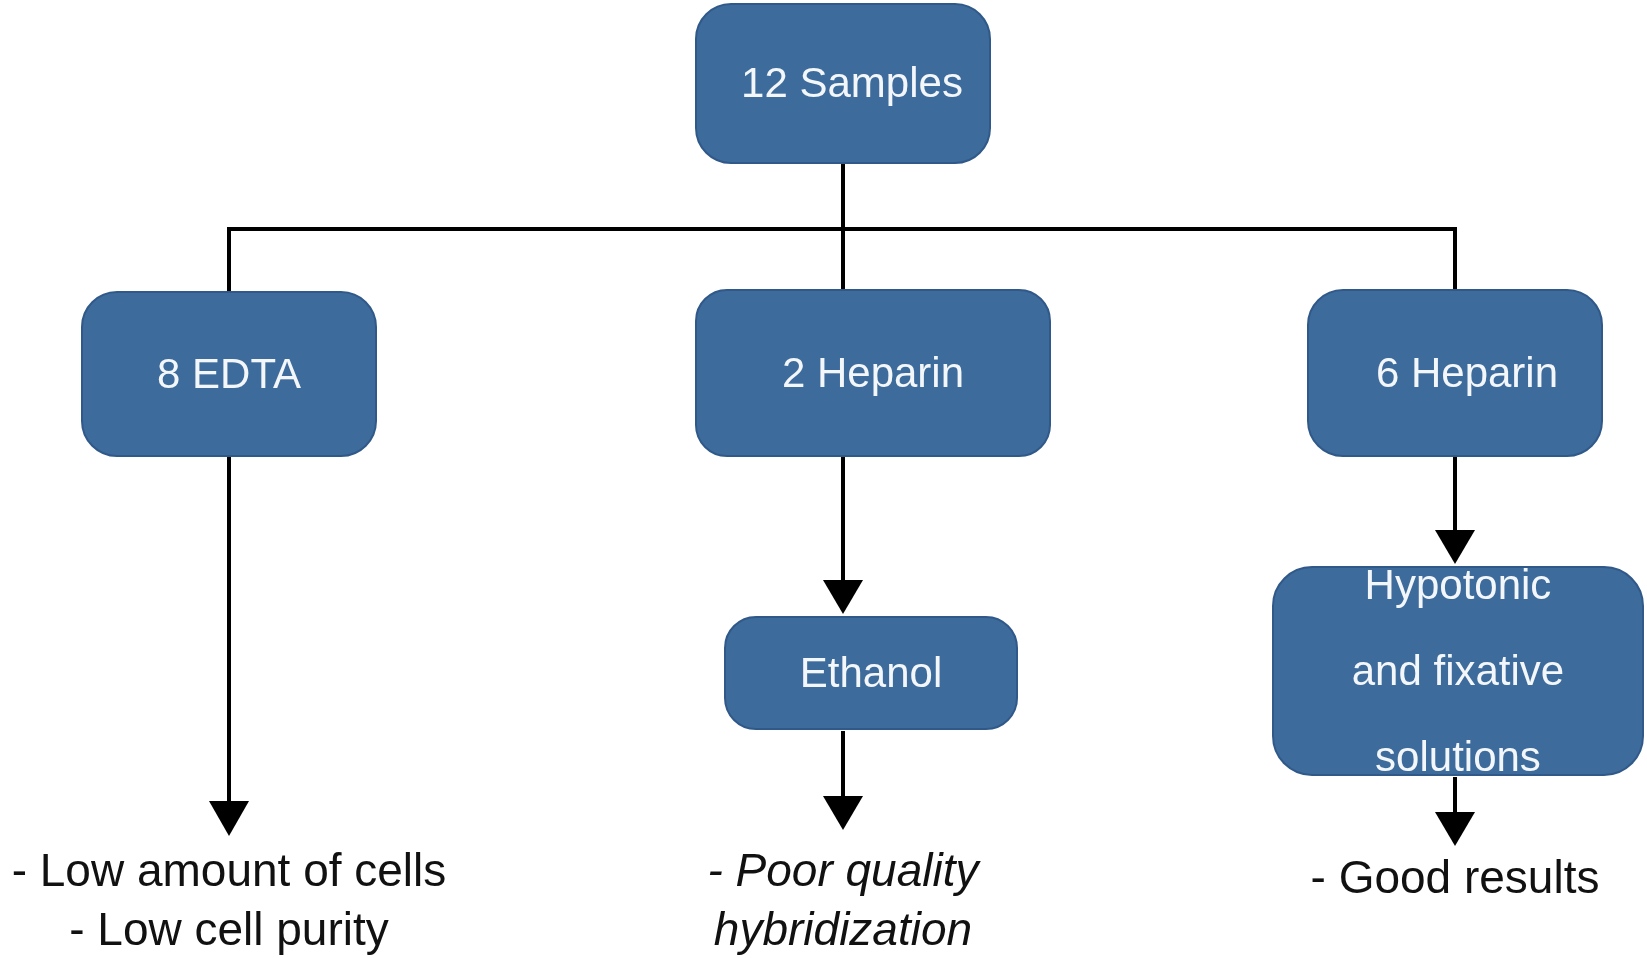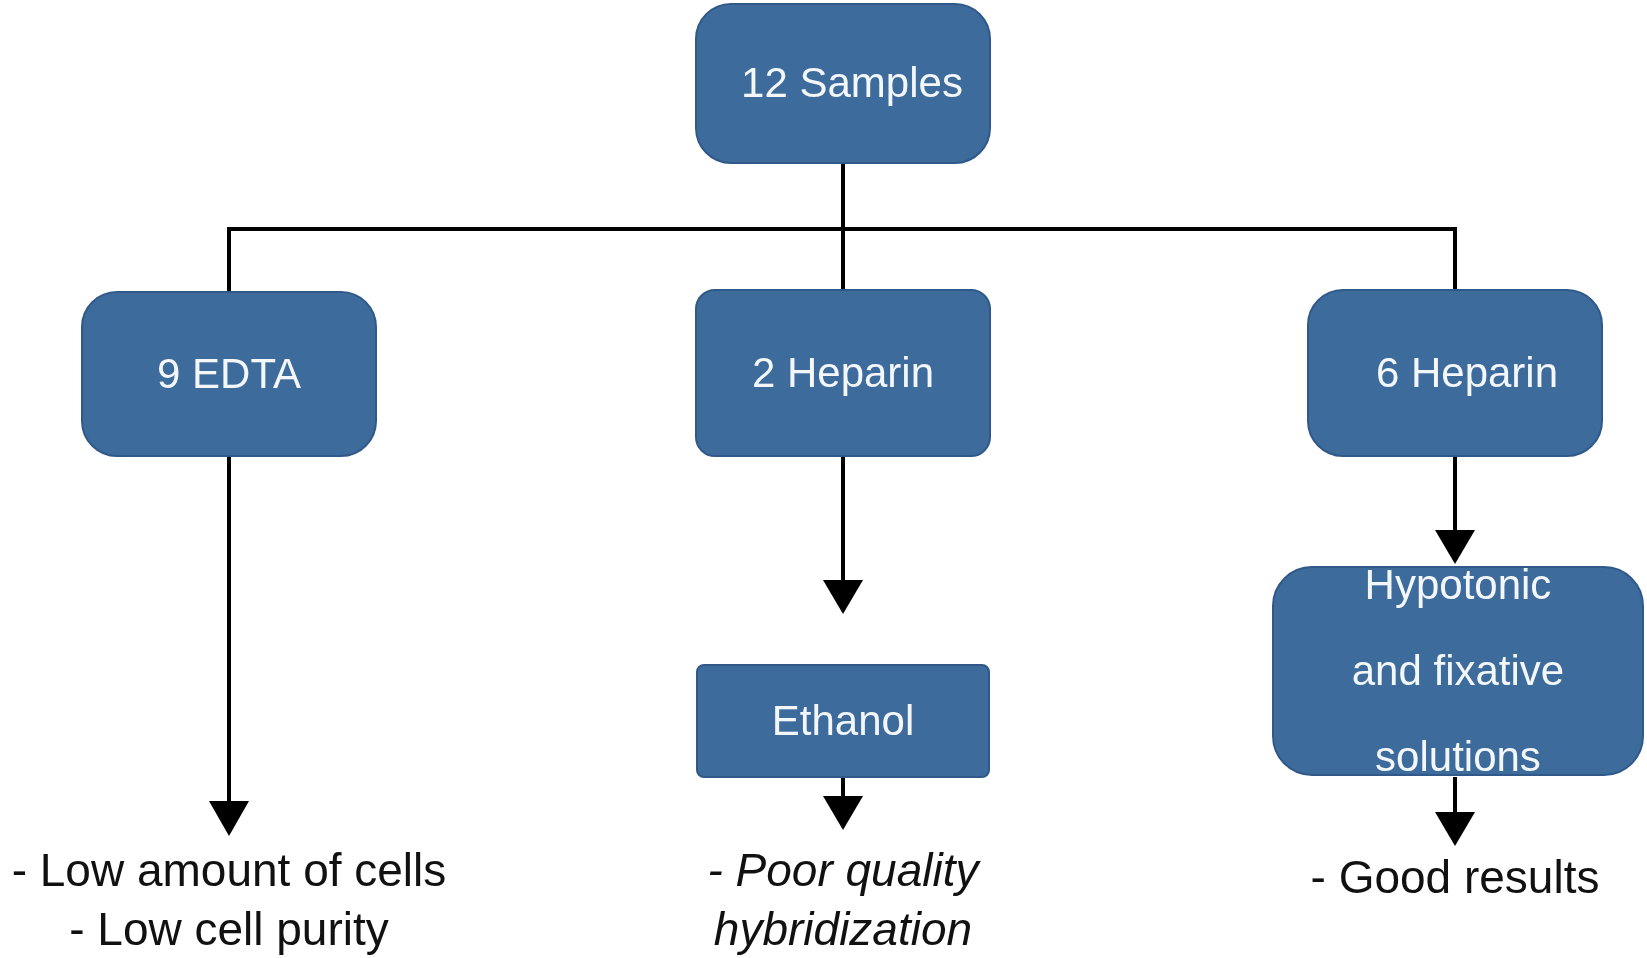--- a/index.html
+++ b/index.html
@@ -40,23 +40,23 @@
     align-items: center;
     justify-content: center;
     flex-direction: column;
     font-size: 42px;
     line-height: 1.26;
     text-align: center;
     box-sizing: border-box;
   }
   .node-root      { left: 695px;  top: 3px;   width: 296px; height: 161px; border-radius: 36px; padding-left: 18px; }
   .node-edta      { left: 81px;   top: 291px; width: 296px; height: 166px; border-radius: 36px; }
-  .node-heparin2  { left: 695px;  top: 289px; width: 296px; height: 168px; border-radius: 20px; }
+  .node-heparin2  { left: 695px;  top: 289px; width: 356px; height: 168px; border-radius: 32px; }
   .node-heparin6  { left: 1307px; top: 289px; width: 296px; height: 168px; border-radius: 36px; padding-left: 24px; }
-  .node-ethanol   { left: 696px;  top: 616px; width: 294px; height: 114px; border-radius: 8px; margin-top: 48px; }
+  .node-ethanol   { left: 724px;  top: 616px; width: 294px; height: 114px; border-radius: 32px; }
   .node-hypotonic { left: 1272px; top: 566px; width: 372px; height: 210px; border-radius: 40px; line-height: 1.28; gap: 32px; }
   .outcome {
     position: absolute;
     width: 500px;
     font-size: 46px;
     line-height: 1.28;
     color: var(--text-color, #111111);
     text-align: center;
   }
   .outcome-edta      { left: -21px;  top: 841px; }
@@ -99,21 +99,21 @@
     </g>
 
     <g>
       <line x1="1455" y1="777" x2="1455" y2="816"></line>
       <polygon points="1435,812 1475,812 1455,846"></polygon>
     </g>
   </svg>
 
   <div class="node node-root">12 Samples</div>
 
-  <div class="node node-edta">9 EDTA</div>
+  <div class="node node-edta">8 EDTA</div>
 
   <div class="node node-heparin2">2 Heparin</div>
 
   <div class="node node-heparin6">6 Heparin</div>
 
   <div class="node node-ethanol">Ethanol</div>
 
   <div class="node node-hypotonic">
     <div>Hypotonic</div>
     <div>and fixative</div>

